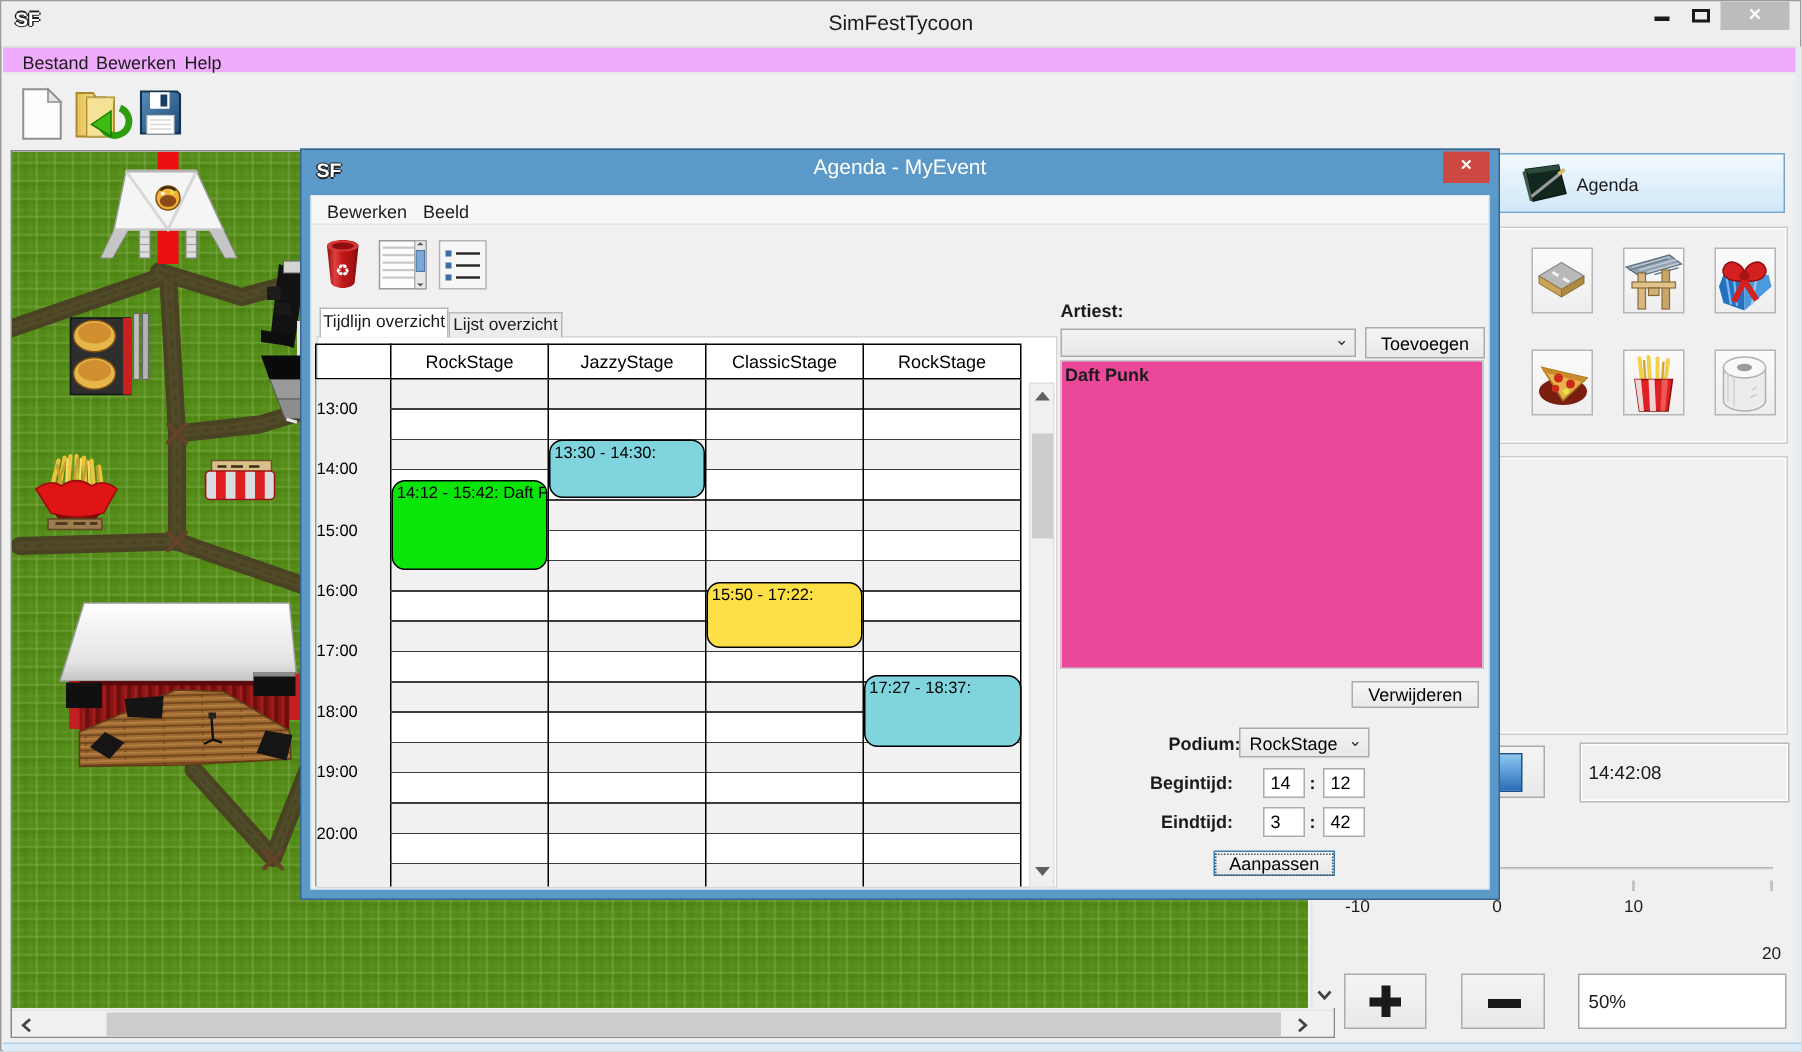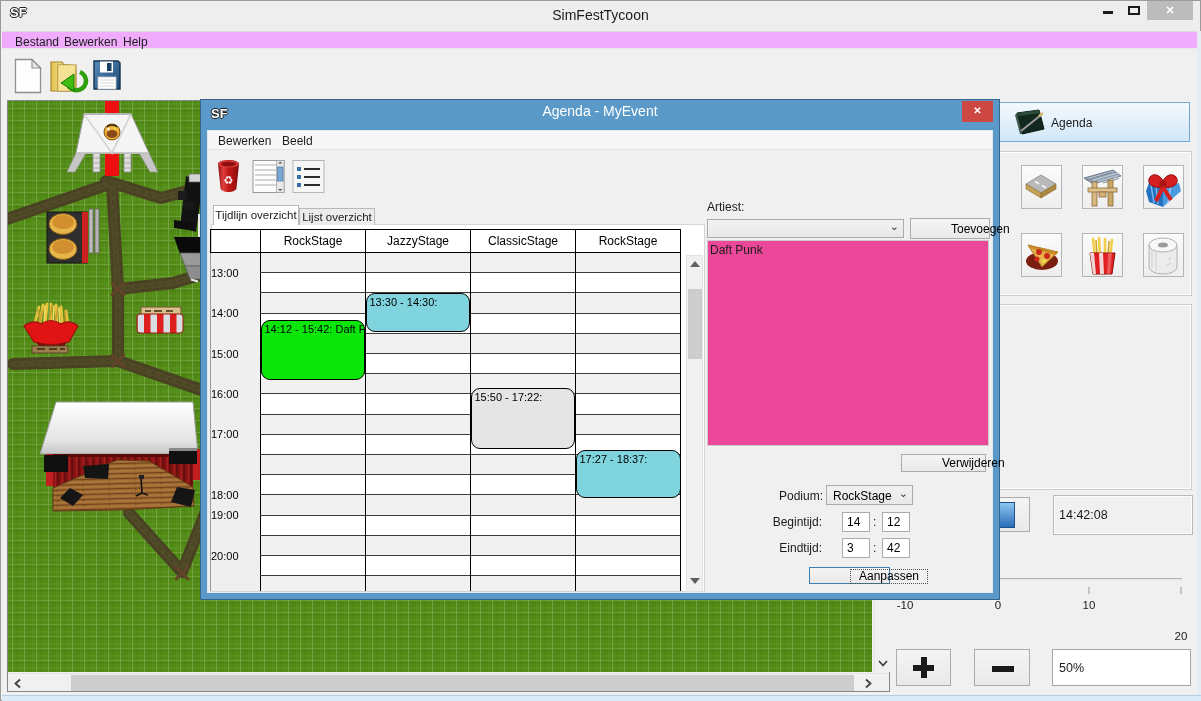--- a/index.html
+++ b/index.html
@@ -17,39 +17,39 @@
 #mapwrap { position:absolute; left:6px; top:99px; width:883px; height:592px; border:1px solid #828790; background:#f0f0f0; }
 #map { position:absolute; left:0; top:0; width:865px; height:571px; overflow:hidden; }
 #vscroll { position:absolute; left:866px; top:0; width:16px; height:571px; background:#f0f0f0; border-left:1px solid #e3e3e3; }
 #hscroll { position:absolute; left:0; top:572px; width:881px; height:18px; background:#f0f0f0; border-top:1px solid #e3e3e3; }
 #hthumb { position:absolute; left:63px; top:1px; width:783px; height:16px; background:#cdcdcd; }
 
 #rpanel { position:absolute; left:891px; top:99px; width:305px; height:592px; background:#f0f0f0; }
 
 #bstrip { position:absolute; left:1px; top:694px; width:1199px; height:6px; background:#dcebf8; border-top:1px solid #b3cfe4; }
 #rstrip { position:absolute; left:1196px; top:30px; width:4px; height:664px; background:#e7ecf2; }
-.btn97 { position:absolute; background:linear-gradient(#f4f4f4,#e9e9e9); border:1px solid #ababab;padding-left:40px; }
+.btn97 { position:absolute; background:linear-gradient(#f4f4f4,#e9e9e9); border:1px solid #ababab; }
 .gbox { position:absolute; border:1px solid #cdcdcd; box-shadow:inset 0 0 0 1px #ffffff; }
 .iconbtn { position:absolute; width:41px; height:44px; background:linear-gradient(#fbfbfb,#eeeeee); border:1px solid #b5b5b5; }
 .iconbtn svg { position:absolute; left:0; top:1px; }
 
 #dlg { position:absolute; left:199px; top:98px; width:800px; height:501px; background:#5b9ac8; border:1px solid #39658c; }
 #dlgc { position:absolute; left:6px; top:30px; width:786px; height:463px; background:#f0f0f0; border:1px solid #dfeaf2; }
 #dlgtitle { position:absolute; left:0; top:3px; width:798px; text-align:center; color:#ffffff; font-size:14px; }
 #dlgclose { position:absolute; left:761px; top:1px; width:31px; height:21px; background:#cd4843; color:#fff; text-align:center; font-size:10px; font-weight:bold; line-height:20px; }
 #dmenu { position:absolute; left:7px; top:31px; width:784px; height:19px; background:#f7f7f7; border-bottom:1px solid #e3e3e3; font-size:12px; color:#1b1b1b; }
 
 #tabpanel { position:absolute; left:10px; top:124px; width:494px; height:368px; background:#ffffff; border:1px solid #d5d5d5; }
 .tab { position:absolute; font-size:11.5px; color:#1b1b1b; white-space:nowrap; }
 #grid { position:absolute; }
 .hdrcell { position:absolute; top:0; height:24px; border-left:1px solid #000; font-size:12px; text-align:center; line-height:24px; color:#000; }
 .hlabel { position:absolute; font-size:11px; color:#000; }
 .event { position:absolute; border:1px solid #000; border-radius:9px; font-size:11px; color:#000; padding:2px 0 0 3px; overflow:hidden; white-space:nowrap; }
 
-.lbl { position:absolute; font-size:12px; color:#1b1b1b; white-space:nowrap; }
+.lbl { position:absolute; font-size:12px; color:#1b1b1b; white-space:nowrap;font-weight:bold; }
 .combo { position:absolute; background:linear-gradient(#f2f2f2,#e8e8e8); border:1px solid #ababab; }
 .combo .ca { position:absolute; right:4px; top:0px; font-size:11px; color:#333; }
 .input { position:absolute; background:#fff; border:1px solid #ababab; font-size:12px; padding-left:4px; }
 </style>
 </head>
 <body>
 <div id="win">
   <div id="titlebar">
     <div id="title">SimFestTycoon</div>
     <div class="abs" style="left:9px;top:4px;color:#fff;font-weight:bold;font-size:13px;text-shadow:-1px 0 #222,1px 0 #222,0 -1px #222,0 1px #222;">SF</div>
@@ -423,27 +423,27 @@
       <div class="abs" style="left:260px;top:24.5px;width:1px;height:338px;background:#000;"></div>
       <div class="abs" style="left:365px;top:24.5px;width:1px;height:338px;background:#000;"></div>
       <div class="abs" style="left:470px;top:24.5px;width:1px;height:338px;background:#000;"></div>
       <div class="abs" style="left:0;top:24.5px;width:1px;height:338px;background:#9a9a9a;"></div>
 
       <div class="hlabel" style="left:1px;top:38.2px;">13:00</div>
       <div class="hlabel" style="left:1px;top:78.6px;">14:00</div>
       <div class="hlabel" style="left:1px;top:119.0px;">15:00</div>
       <div class="hlabel" style="left:1px;top:159.4px;">16:00</div>
       <div class="hlabel" style="left:1px;top:199.8px;">17:00</div>
-      <div class="hlabel" style="left:1px;top:240.2px;margin-top:20px;">18:00</div>
+      <div class="hlabel" style="left:1px;top:240.2px;">18:00</div>
       <div class="hlabel" style="left:1px;top:280.6px;">19:00</div>
       <div class="hlabel" style="left:1px;top:321.0px;">20:00</div>
 
       <div class="event" style="left:155.5px;top:64.5px;width:104.5px;height:39px;background:#7fd4de;">13:30 - 14:30:</div>
       <div class="event" style="left:50.5px;top:91px;width:104.5px;height:60px;background:#0ae60a;">14:12 - 15:42: Daft P</div>
-      <div class="event" style="left:260.5px;top:159px;width:104.5px;height:61px;background:#e5e5e5;">15:50 - 17:22:</div>
+      <div class="event" style="left:260.5px;top:159px;width:104.5px;height:44px;background:#fde047;">15:50 - 17:22:</div>
       <div class="event" style="left:365.5px;top:221px;width:105px;height:48px;background:#7fd4de;">17:27 - 18:37:</div>
     </div>
 
     <div class="abs" style="left:485px;top:155px;width:16.5px;height:336.5px;background:#f0f0f0;border:1px solid #e2e2e2;">
       <svg class="abs" style="left:3px;top:5px;" width="10" height="8">
           <polygon points="5,0 10,6 0,6" fill="#606060"></polygon>
         </svg>
       <div class="abs" style="left:0.5px;top:33px;width:14.5px;height:70px;background:#cdcdcd;"></div>
       <svg class="abs" style="left:3px;top:322px;" width="10" height="8">
           <polygon points="0,0 10,0 5,6" fill="#606060"></polygon>

